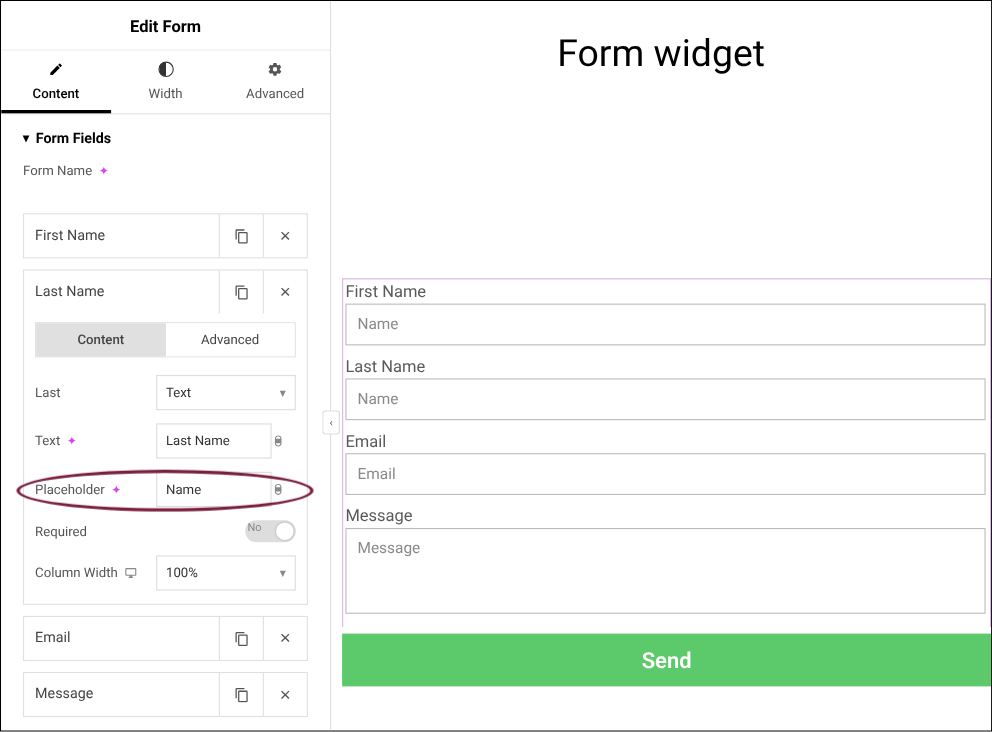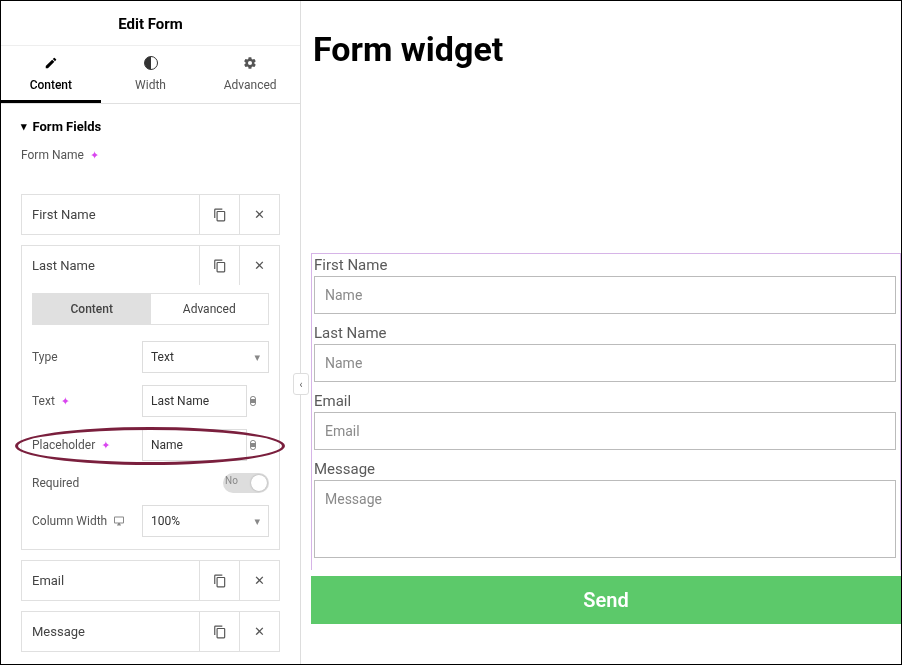--- a/index.html
+++ b/index.html
@@ -42,21 +42,21 @@
   .mini-select .chev { color:#888; font-size:11px; }
 
   .toggle { width:46px; height:20px; border-radius:10px; background:#ddd; position:relative; cursor:pointer; }
   .toggle .knob { position:absolute; width:16px; height:16px; border-radius:50%; background:#fff; top:2px; right:2px; box-shadow:0 0 2px rgba(0,0,0,.3); }
   .toggle .tog-label { position:absolute; left:2px; top:2px; font-size:10px; color:#888; }
 
   .annotation { position:absolute; border:3px solid #7a1f3d; border-radius:50%; width:270px; height:38px; left:14px; top:426px; pointer-events:none; z-index:5; }
 
   .collapse-handle { position:absolute; left:-8px; top:372px; width:16px; height:22px; background:#fff; border:1px solid #ddd; border-radius:3px; display:flex; align-items:center; justify-content:center; font-size:10px; color:#555; cursor:pointer; z-index:3; }
 
-  .preview-title { font-size:34px; font-weight:700; padding: 28px 12px 0 12px; }
+  .preview-title { font-size:34px; font-weight:400; padding: 28px 12px 0 12px; text-align: center; }
   .form-preview { position:absolute; top:252px; left:10px; right:0; border:1px solid #d6b4e7; border-bottom:none; padding:0; }
   .fp-group { padding: 2px 0 8px 0; }
   .fp-label { font-size:15px; color:#5a5a5a; padding:0 2px 2px 2px; font-weight:400; }
   .fp-input { width:calc(100% - 6px); margin:0 2px; padding:10px 10px; border:1px solid #bbb; font-size:14px; color:#444; }
   .fp-input::placeholder { color:#8a8a8a; }
   .fp-textarea { height:78px; resize:none; }
   .send-btn { position:absolute; left:10px; right:0; top:575px; height:48px; background:#5cc96a; color:#fff; font-size:20px; font-weight:600; border:none; cursor:pointer; }
 
   svg { display:block; }
 </style>
@@ -123,21 +123,21 @@
         </div>
         <div class="card-action">✕</div>
       </div>
 
       <div class="inner-tabs">
         <div class="inner-tab active">Content</div>
         <div class="inner-tab">Advanced</div>
       </div>
 
       <div class="prop-row">
-        <label>Type</label>
+        <label>Last</label>
         <div class="mini-select">
           <span>Text</span>
           <span class="chev">▾</span>
         </div>
       </div>
 
       <div class="prop-row">
         <label>
           <span>Text</span>
           <span class="ai-icon">✦</span>

